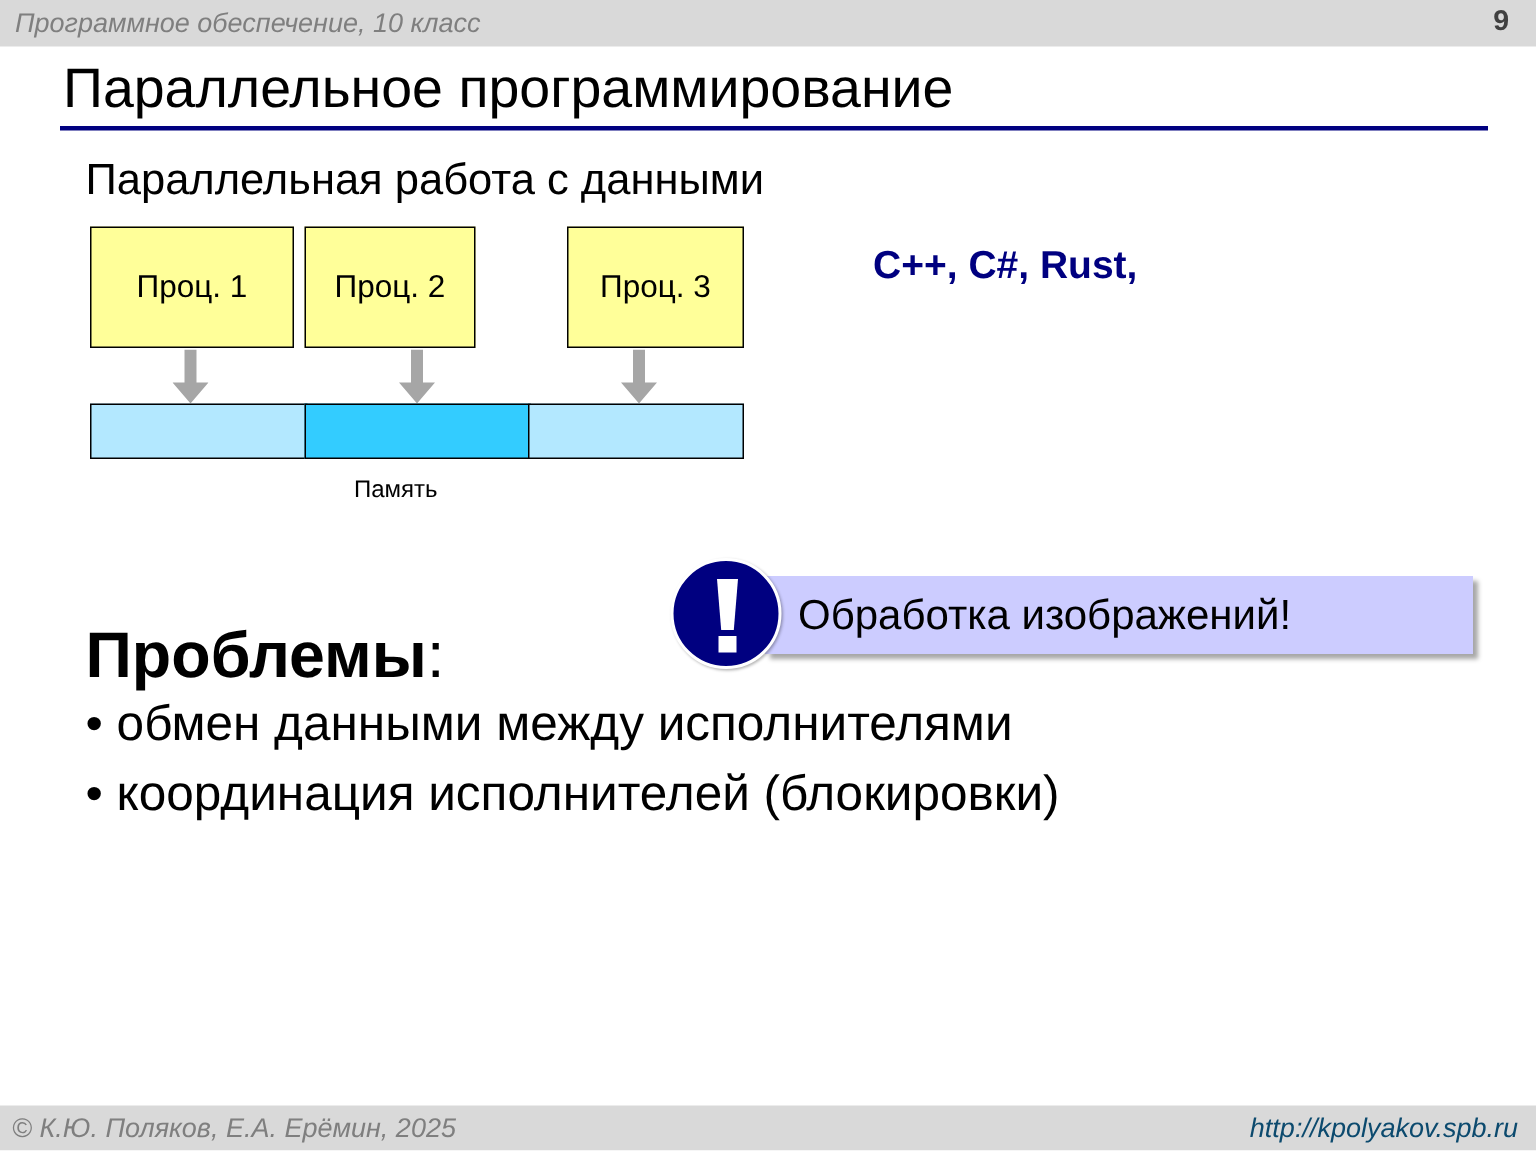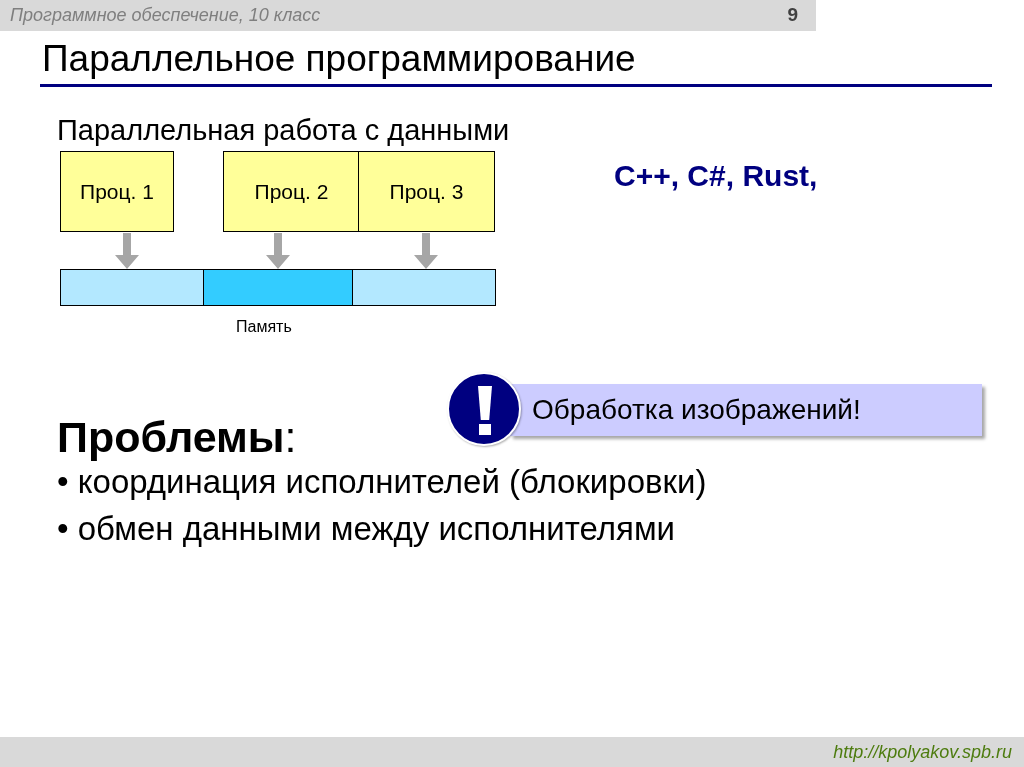--- a/index.html
+++ b/index.html
@@ -1,70 +1,70 @@
 <!DOCTYPE html>
 <html><head>
 <meta charset="utf-8">
 <style>
   html, body { margin:0; padding:0; }
   body { width:1024px; height:767px; position:relative; background:#ffffff; overflow:hidden;
          font-family:"Liberation Sans", sans-serif; color:#000; }
-  .topbar { position:absolute; left:0; top:0; width:816px; height:31px; background:#d9d9d9; }
+  .topbar { position:absolute; left:0; top:0; width:1024px; height:31px; background:#d9d9d9; }
   .topbar .course { position:absolute; left:10px; top:5px; font-size:18px; font-style:italic; color:#7f7f7f; }
   .topbar .pagenum { position:absolute; right:18px; top:4px; font-size:19px; font-weight:bold; color:#404040; }
   .title { position:absolute; left:42px; top:38px; font-size:37px; font-weight:normal; color:#000; white-space:nowrap; }
   .title-rule { position:absolute; left:40px; top:84px; width:952px; height:3px; background:#000080; }
-  .subtitle { position:absolute; left:57px; top:104px; font-size:29px; color:#000; white-space:nowrap;margin-top:10px; }
+  .subtitle { position:absolute; left:57px; top:104px; font-size:29px; color:#000; white-space:nowrap; }
 
   .proc { position:absolute; top:151px; height:81px; background:#ffff99; border:1.5px solid #000;
           box-sizing:border-box; display:flex; align-items:center; justify-content:center; font-size:21px; }
   .arrow { position:absolute; top:233px; width:24px; height:36px; }
   .mem { position:absolute; top:269px; height:37px; border:1.5px solid #000; box-sizing:border-box; }
   .mem-label { position:absolute; left:236px; top:318px; font-size:16px; }
 
-  .langs { position:absolute; left:582px; top:159px; font-size:30px; font-weight:bold; color:#000080; line-height:34px; white-space:nowrap;margin-left:32px; }
+  .langs { position:absolute; left:582px; top:159px; font-size:26px; font-weight:bold; color:#000080; line-height:34px; white-space:nowrap; }
 
   .callout { position:absolute; left:510px; top:384px; width:472px; height:52px; background:#ccccff;
              box-shadow:3px 3px 3px rgba(0,0,0,0.35); }
   .callout-text { position:absolute; left:532px; top:394px; font-size:28px; color:#000; white-space:nowrap;text-align:right; }
   .bang { position:absolute; left:447px; top:372px; width:74px; height:74px; border-radius:50%;
           background:#000080; border:2px solid #fff; box-sizing:border-box; box-shadow:1px 1px 2px rgba(0,0,0,0.3); }
   .bang .bar { position:absolute; left:29px; top:12px; width:14px; height:34px; background:#fff; clip-path:polygon(0 0,100% 0,80% 100%,20% 100%); }
   .bang .dot { position:absolute; left:30px; top:50px; width:12px; height:11px; background:#fff; }
 
   .problems-head { position:absolute; left:57px; top:413px; font-size:43px; white-space:nowrap; }
   .problems-head b { font-weight:bold; }
   .bullets { position:absolute; left:57px; top:458px; font-size:33px; line-height:47px; white-space:nowrap; }
   .bullets div { }
 
   .footer { position:absolute; left:0; top:737px; width:1024px; height:30px; background:#d9d9d9; }
   .footer .left { position:absolute; left:8px; top:5px; font-size:18px; font-style:italic; color:#7f7f7f; }
-  .footer .right { position:absolute; right:12px; top:5px; font-size:18px; font-style:italic; color:#4d7c0f; }
+  .footer .right { position:absolute; right:12px; top:5px; font-size:18px; font-style:italic; color:#0c4a6e; }
 </style>
 </head>
 <body>
 
 <div class="topbar">
   <span class="course">Программное обеспечение, 10 класс</span>
   <span class="pagenum">9</span>
 </div>
 
 <div class="title">Параллельное программирование</div>
 <div class="title-rule"></div>
 
 <div class="subtitle">Параллельная работа с данными</div>
 
 <div>
-  <div class="proc" style="left:60px;width:114px;">
+  <div class="proc" style="left:60px;width:136px;">
     <span>Проц. 1</span>
   </div>
-  <div class="proc" style="left:223px;width:137px;align-items:center;">
+  <div class="proc" style="left:203px;width:114px;align-items:center;">
     <span>Проц. 2</span>
   </div>
-  <div class="proc" style="left:358px;width:137px;">
+  <div class="proc" style="left:378px;width:118px;">
     <span>Проц. 3</span>
   </div>
 
   <svg class="arrow" style="left:115px;" viewBox="0 0 24 36">
     <polygon points="8,0 16,0 16,22 24,22 12,36 0,22 8,22" fill="#a6a6a6"></polygon>
   </svg>
   <svg class="arrow" style="left:266px;" viewBox="0 0 24 36">
     <polygon points="8,0 16,0 16,22 24,22 12,36 0,22 8,22" fill="#a6a6a6"></polygon>
   </svg>
   <svg class="arrow" style="left:414px;" viewBox="0 0 24 36">
@@ -85,19 +85,20 @@
 <div class="callout"></div>
 <div class="callout-text">Обработка изображений!</div>
 <div class="bang">
   <div class="bar"></div>
   <div class="dot"></div>
 </div>
 
 <div class="problems-head"><b>Проблемы</b><span>:</span></div>
 
 <div class="bullets">
+  <div><span>•</span> <span>обмен данными между исполнителями</span></div>
   <div><span>•</span> <span>координация исполнителей (блокировки)</span></div>
-  <div><span>•</span> <span>обмен данными между исполнителями</span></div>
 </div>
 
 <div class="footer">
+  <span class="left">© К.Ю. Поляков, Е.А. Ерёмин, 2025</span>
   <span class="right">http://kpolyakov.spb.ru</span>
 </div>
 
 </body></html>

